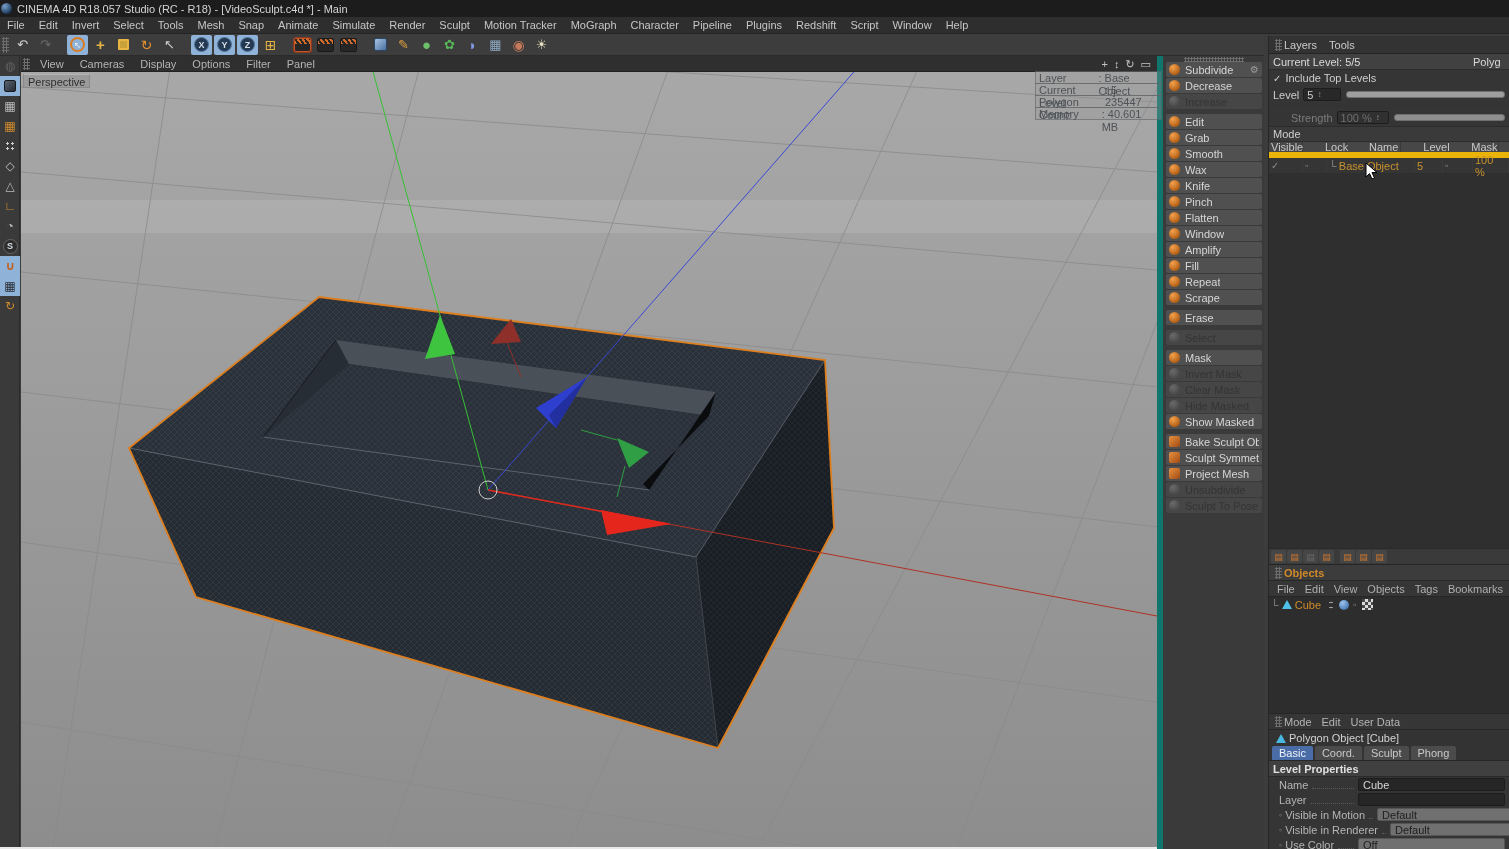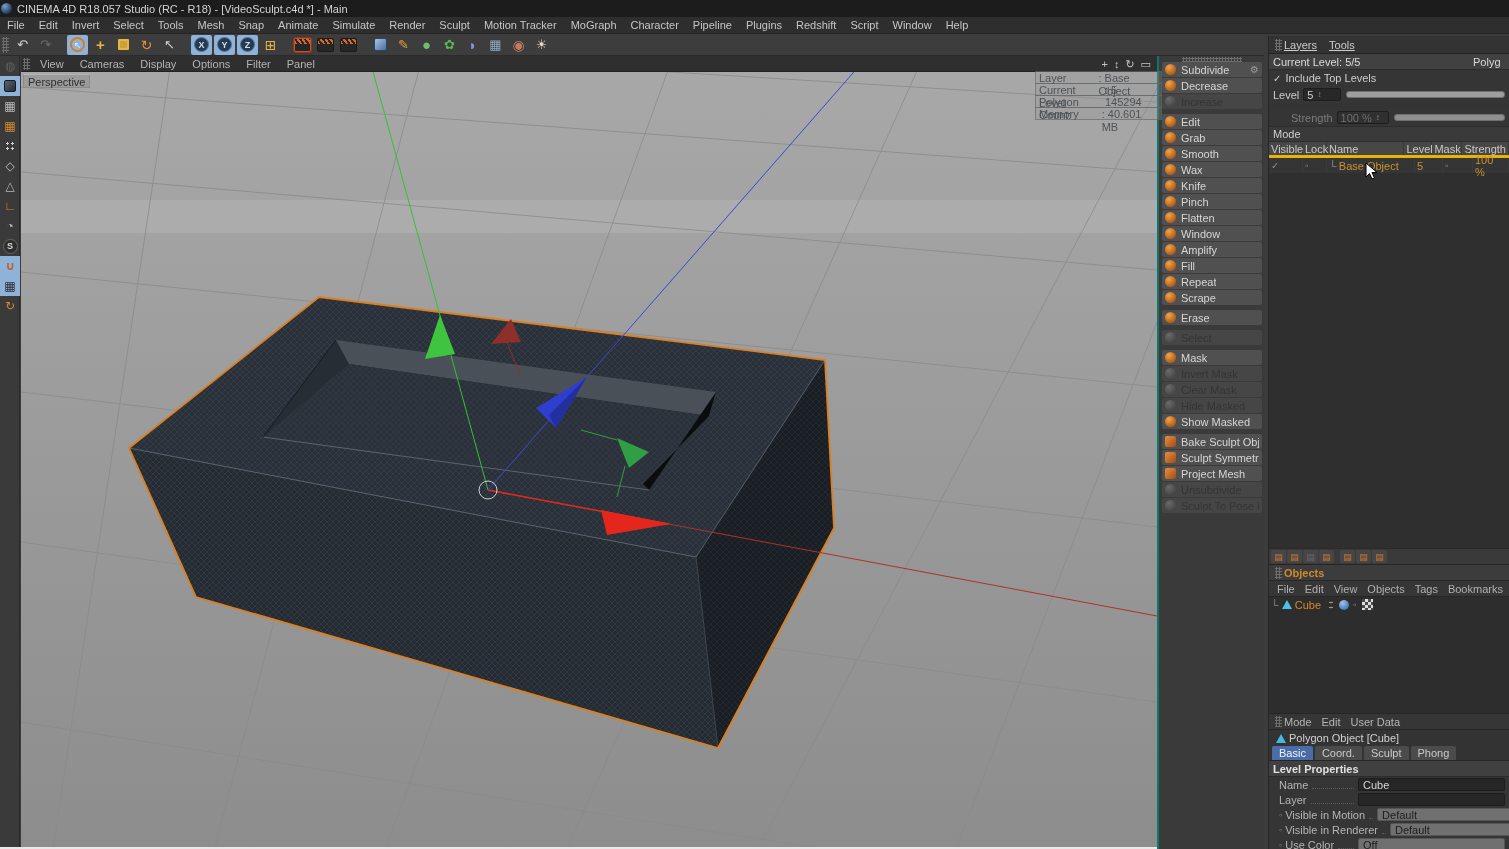--- a/index.html
+++ b/index.html
@@ -55,48 +55,48 @@
   #vpctrl { position:absolute; right:3px; top:0; height:16px; display:flex; align-items:center; color:#c4c4c4; }
   #vpctrl span { padding:0 3px; font-size:11px; cursor:default; }
   #vplabel { position:absolute; left:2px; top:18px; background:#9b9b9b; color:#2f2f2f; padding:0 4px; height:14px; line-height:14px;
     border:1px solid #8a8a8a; border-top-color:#b5b5b5; z-index:5; }
   #hud { position:absolute; left:1014px; top:16px; width:127px; z-index:5; }
   #hud .hrow { display:flex; height:13px; line-height:13px; background:rgba(150,150,150,0.30);
     border:1px solid rgba(90,92,95,0.55); margin-top:-1px; color:#4e5256; font-size:11px; padding:0 3px; }
   #hud .hl1 { width:66px; }
 
   
-  #palette { left:1157px; top:56px; width:107px; height:793px; background:#3a3a3a; border-left:2px solid #0f766e; }
+  #palette { left:1157px; top:56px; width:107px; height:793px; background:#3a3a3a; border-left:6px solid #0f766e; }
   .pal-group { margin:0 2px 5px 3px; }
   .pal-btn { height:15px; margin-bottom:1px; background:#505050; border-radius:2px; display:flex; align-items:center;
     padding:0 3px; color:#d6d6d6; font-size:11px; cursor:default; }
   .pal-btn .pi { width:11px; height:11px; border-radius:50%; margin-right:5px; flex:none;
     background:radial-gradient(circle at 35% 30%, #f2a24e, #b05c12 75%); }
   .pal-btn.sq .pi { border-radius:2px; background:linear-gradient(135deg,#e89040,#a04c14); }
   .pal-btn.disabled { background:#464646; color:#343434; }
   .pal-btn.disabled .pi { background:radial-gradient(circle at 35% 30%, #6a6a6a, #474747 75%); }
   .pal-btn .lbl { white-space:nowrap; overflow:hidden; }
   .pal-btn .gear { margin-left:auto; color:#9a9a9a; font-size:10px; }
 
   
   #rightpanel { left:1268px; top:36px; width:241px; height:813px; background:#353535; border-left:1px solid #262626; }
   .prow { display:flex; align-items:center; padding:0 4px; }
   #lay-tabs { height:18px; background:#333; border-bottom:1px solid #242424; color:#cbcbcb; }
-  #lay-tabs span { margin-right:12px;text-decoration:underline; }
+  #lay-tabs span { margin-right:12px; }
   #lay-current { height:16px; background:#414141; border-bottom:1px solid #2c2c2c; color:#dadada; justify-content:space-between; }
   #lay-include { height:16px; color:#cdcdcd; }
   #lay-level { height:17px; }
   .spin { background:#282828; border:1px solid #1d1d1d; border-radius:2px; color:#cfcfcf; height:13px; line-height:12px;
     padding:0 3px; display:flex; align-items:center; }
   .spin .ud { color:#8a8a8a; font-size:8px; margin-left:4px; }
   .slider { flex:1; height:7px; border-radius:3px; background:#9e9e9e; margin-left:5px; border:1px solid #6f6f6f; }
   .dim { color:#7b7b7b; }
   .spin.dim { color:#6f6f6f; background:#303030; }
   #lay-mode { height:16px; background:#3a3a3a; border-top:1px solid #2c2c2c; border-bottom:1px solid #2c2c2c; color:#cfcfcf; }
-  #lay-thead { height:16px; background:#474747; border-bottom:3px solid #eab308; color:#c9c9c9; display:flex; }
+  #lay-thead { height:16px; background:#474747; border-bottom:6px solid #eab308; color:#c9c9c9; display:flex;gap:20px; }
   #lay-thead div, #lay-trow div { padding:0 2px; border-right:1px solid #3a3a3a; height:100%; display:flex; align-items:center; }
   #lay-trow { height:15px; display:flex; color:#c8922e; }
   .c1{width:34px;} .c2{width:24px;} .c3{width:88px;} .c4{width:28px;} .c5{width:30px;} .c6{flex:1;}
   #lay-empty { height:375px; background:#2f2f2f; }
   #lay-minibar { height:16px; background:#3a3a3a; border-top:1px solid #2a2a2a; display:flex; align-items:center; padding-left:2px; }
   .mlb { width:15px; height:13px; margin-right:1px; background:#464646; border-radius:2px; font-size:9px;
     color:#d07a2e; display:flex; align-items:center; justify-content:center; }
   .mlb.dis { color:#6a6a6a; }
   #obj-title { height:17px; background:#3c3c3c; border-top:1px solid #262626; border-bottom:1px solid #262626; color:#d08a2a; font-weight:bold; }
   #obj-menu { height:16px; background:#363636; border-bottom:1px solid #262626; }
@@ -306,21 +306,21 @@
       <div class="hrow">
           <span class="hl1">Layer</span>
           <span>: Base Object</span>
         </div>
       <div class="hrow">
           <span class="hl1">Current Level</span>
           <span>: 5</span>
         </div>
       <div class="hrow">
           <span class="hl1">Polygon Count:</span>
-          <span>145294</span>
+          <span>235447</span>
         </div>
       <div class="hrow">
           <span class="hl1">Memory</span>
           <span>: 40.601 MB</span>
         </div>
     </div>
 
     <svg width="1136" height="777" viewBox="0 0 1136 777" style="position:absolute;left:0;top:16px;">
       <defs>
         <linearGradient id="bgGrad" x1="0" y1="0" x2="0" y2="1">

